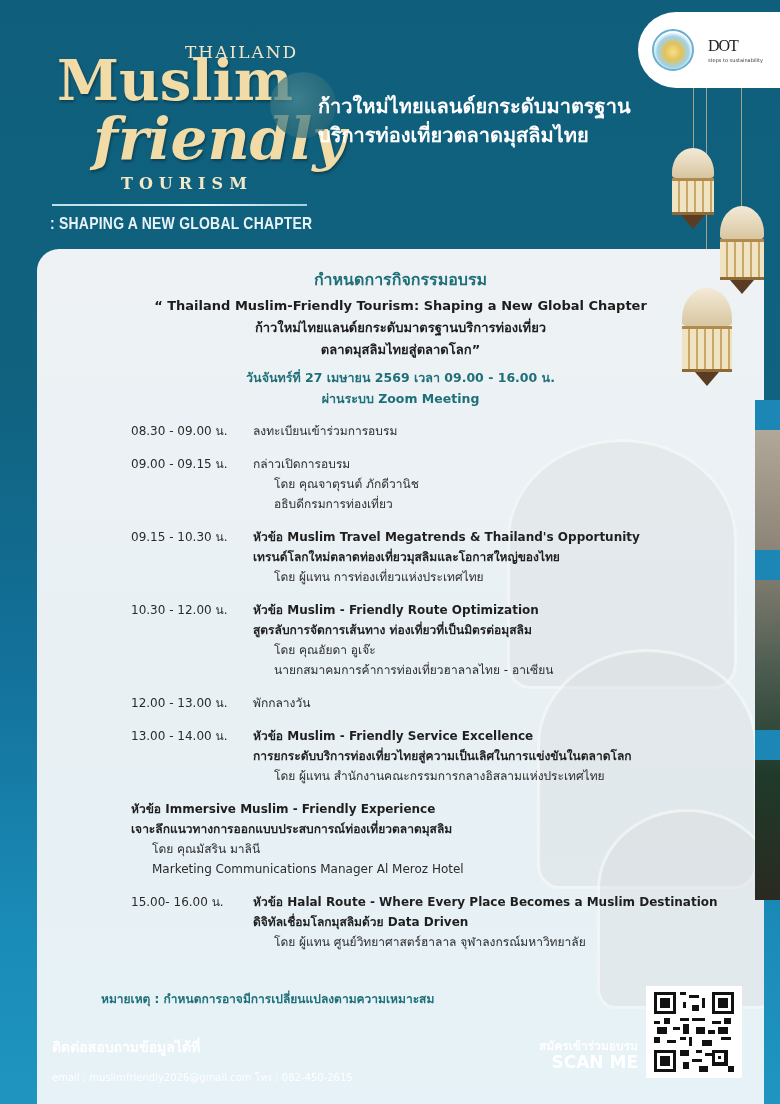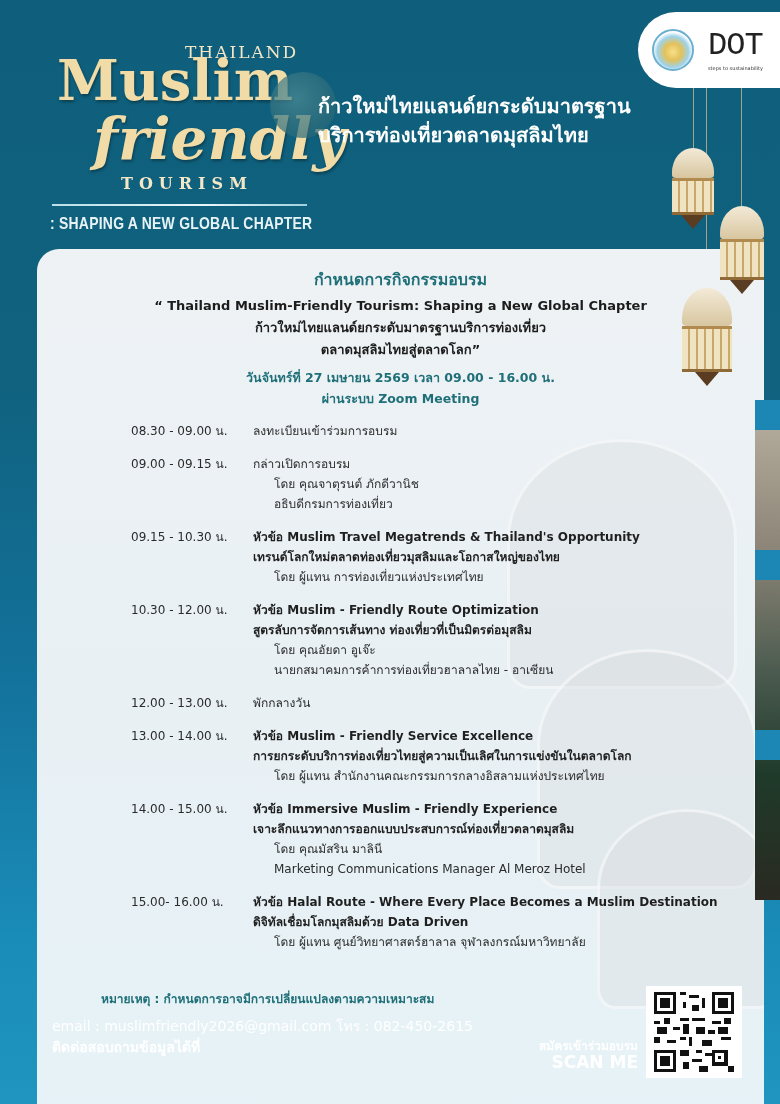--- a/index.html
+++ b/index.html
@@ -59,21 +59,21 @@
     background: #ffffff; border-radius: 38px 0 0 38px;
     display: flex; align-items: center; padding-left: 14px; gap: 14px;
   }
   .logo-seal {
     width: 42px; height: 42px; border-radius: 50%;
     border: 2px solid #6aaed0;
     background: radial-gradient(circle at 50% 55%, #f7e08a 0%, #e3c15a 30%, #9fd3ea 55%, #ffffff 70%);
   }
   .logo-dot { display: flex; flex-direction: column; }
   .logo-dot .mark {
-    font-family: Liberation Mono, monospace; font-size: 32px; color: #222; letter-spacing: -1px; line-height: 1;
+    font-family: Liberation Serif, serif; font-size: 16px; color: #222; letter-spacing: -1px; line-height: 1;
   }
   .logo-dot .sub { font-size: 5px; color: #333; margin-top: 3px; }
 
   
   .chain { position: absolute; width: 1px; background: #c7b48c; opacity: 0.8; }
   .lantern { position: absolute; }
   .lantern .cap {
     width: 100%; height: 38%; border-radius: 50% 50% 10% 10% / 80% 80% 10% 10%;
     background: linear-gradient(180deg, #f3ead7, #d8c6a0);
   }
@@ -118,21 +118,21 @@
   .row .indent { padding-left: 21px; }
   .note {
     position: absolute; left: 64px; top: 740px; font-size: 12px; font-weight: bold; color: #1f6f78;
   }
 
   
   .contact-title {
     position: absolute; left: 52px; top: 1036px; font-size: 14px; font-weight: bold; color: #ffffff;
   }
   .contact-line {
-    position: absolute; left: 52px; top: 1015px; font-size: 14px; color: #ffffff;
+    position: absolute; left: 52px; top: 1070px; font-size: 10px; color: #ffffff;
   }
   .register {
     position: absolute; left: 480px; top: 1036px; width: 158px; text-align: right;
     font-size: 12px; font-weight: bold; color: #ffffff;
   }
   .scan-me {
     position: absolute; left: 480px; top: 1052px; width: 158px; text-align: right;
     font-size: 17px; font-weight: bold; color: #ffffff;
   }
   .qr {
@@ -234,21 +234,20 @@
     <div class="row">
       <div class="time">13.00 - 14.00 น.</div>
       <div class="content">
         <div class="topic">หัวข้อ Muslim - Friendly Service Excellence</div>
         <div class="topic">การยกระดับบริการท่องเที่ยวไทยสู่ความเป็นเลิศในการแข่งขันในตลาดโลก</div>
         <div class="indent">โดย ผู้แทน สำนักงานคณะกรรมการกลางอิสลามแห่งประเทศไทย</div>
       </div>
     </div>
 
     <div class="row">
-      <div class="time">14.00 - 15.00 น.</div>
       <div class="content">
         <div class="topic">หัวข้อ Immersive Muslim - Friendly Experience</div>
         <div class="topic">เจาะลึกแนวทางการออกแบบประสบการณ์ท่องเที่ยวตลาดมุสลิม</div>
         <div class="indent">โดย คุณมัสริน มาลินี</div>
         <div class="indent">Marketing Communications Manager Al Meroz Hotel</div>
       </div>
     </div>
 
     <div class="row">
       <div class="time">15.00- 16.00 น.</div>

